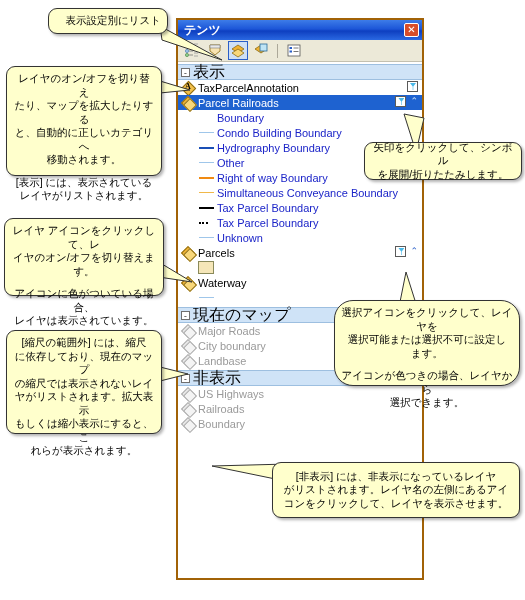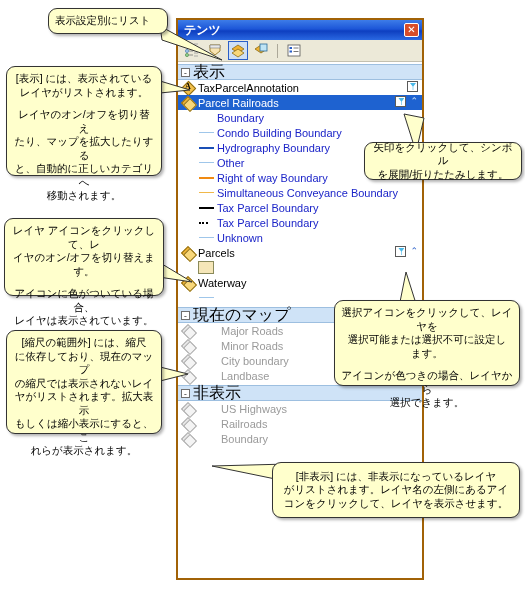--- a/index.html
+++ b/index.html
@@ -53,21 +53,21 @@
   .expbox{
     width:9px;height:9px;border:1px solid #6f6f6f;background:#fff;
     font-size:8px;line-height:7px;text-align:center;color:#000;
     font-family:"Liberation Mono",monospace;cursor:pointer;box-sizing:border-box;
   }
 
   .row{height:15px;display:flex;align-items:center;padding-left:4px;box-sizing:border-box;position:relative;}
   .row.sel{background:#1e62d0;}
   .row.sel .name{color:#fff;}
   .name{font-size:11px;color:#000;padding-left:4px;white-space:nowrap;}
-  .row.dim .name{color:#9a9a9a;margin-left:23px;}
+  .row.dim .name{color:#9a9a9a;}
   .icons{position:absolute;right:4px;top:1px;display:flex;gap:4px;align-items:center;}
 
   
   .ico-layer{width:12px;height:12px;position:relative;}
   .ico-layer i{
     position:absolute;left:1px;top:1px;width:8px;height:8px;
     background:#f0b232;border:1px solid #8a6a12;transform:rotate(45deg);
   }
   .ico-layer i.b{left:3px;top:3px;background:#f8d77a;}
   .ico-layer.gray i{background:#e8e8e8;border-color:#a8a8a8;}
@@ -282,31 +282,20 @@
           <i></i>
           <i class="b"></i>
         </span>
       <span class="name">Major Roads</span>
     </div>
     <div class="row dim">
       <span class="ico-layer gray">
           <i></i>
           <i class="b"></i>
         </span>
-      <span class="name">Minor Roads</span>
-      <span class="icons">
-        <span class="ico-sel gray"></span>
-        <span class="ico-chev">⌄</span>
-      </span>
-    </div>
-    <div class="row dim">
-      <span class="ico-layer gray">
-          <i></i>
-          <i class="b"></i>
-        </span>
       <span class="name">City boundary</span>
       <span class="icons">
         <span class="ico-sel gray"></span>
         <span class="ico-chev">⌄</span>
       </span>
     </div>
     <div class="row dim">
       <span class="ico-layer gray">
           <i></i>
           <i class="b"></i>
@@ -377,31 +366,31 @@
   <svg width="40" height="44">
       <polygon points="22,0 14,40 34,38" fill="#ffffcc" stroke="#333" stroke-width="1"></polygon>
     </svg>
 </div>
 <div class="tail" style="left:212px;top:462px;">
   <svg width="90" height="30">
       <polygon points="0,4 78,20 76,2" fill="#ffffcc" stroke="#333" stroke-width="1"></polygon>
     </svg>
 </div>
 
-<div class="callout" style="left:48px;top:8px;width:120px;height:26px;display:flex;align-items:center;justify-content:flex-start;">
+<div class="callout" style="left:48px;top:8px;width:120px;height:26px;display:flex;align-items:center;justify-content:flex-end;">
   <p>表示設定別にリスト</p>
 </div>
 
 <div class="callout" style="left:6px;top:66px;width:156px;height:110px;">
-  <p style="white-space:pre-line">[表示] には、表示されている
-レイヤがリストされます。</p>
   <p style="white-space:pre-line">レイヤのオン/オフを切り替え
 たり、マップを拡大したりする
 と、自動的に正しいカテゴリへ
 移動されます。</p>
+  <p style="white-space:pre-line">[表示] には、表示されている
+レイヤがリストされます。</p>
 </div>
 
 <div class="callout" style="left:4px;top:218px;width:160px;height:78px;">
   <p style="white-space:pre-line">レイヤ アイコンをクリックして、レ
 イヤのオン/オフを切り替えます。</p>
   <p style="white-space:pre-line">アイコンに色がついている場合、
 レイヤは表示されています。</p>
 </div>
 
 <div class="callout" style="left:6px;top:330px;width:156px;height:104px;">
@@ -411,21 +400,21 @@
 ヤがリストされます。拡大表示
 もしくは縮小表示にすると、こ
 れらが表示されます。</p>
 </div>
 
 <div class="callout" style="left:364px;top:142px;width:158px;height:38px;display:flex;align-items:center;justify-content:center;">
   <p style="white-space:pre-line">矢印をクリックして、シンボル
 を展開/折りたたみします。</p>
 </div>
 
-<div class="callout" style="left:334px;top:300px;width:186px;height:86px;">
+<div class="callout" style="left:334px;top:300px;width:186px;height:86px;border-radius:19px;">
   <p style="white-space:pre-line">選択アイコンをクリックして、レイヤを
 選択可能または選択不可に設定し
 ます。</p>
   <p style="white-space:pre-line">アイコンが色つきの場合、レイヤから
 選択できます。</p>
 </div>
 
 <div class="callout" style="left:272px;top:462px;width:248px;height:56px;display:flex;align-items:center;justify-content:center;">
   <p style="white-space:pre-line">[非表示] には、非表示になっているレイヤ
 がリストされます。レイヤ名の左側にあるアイ

